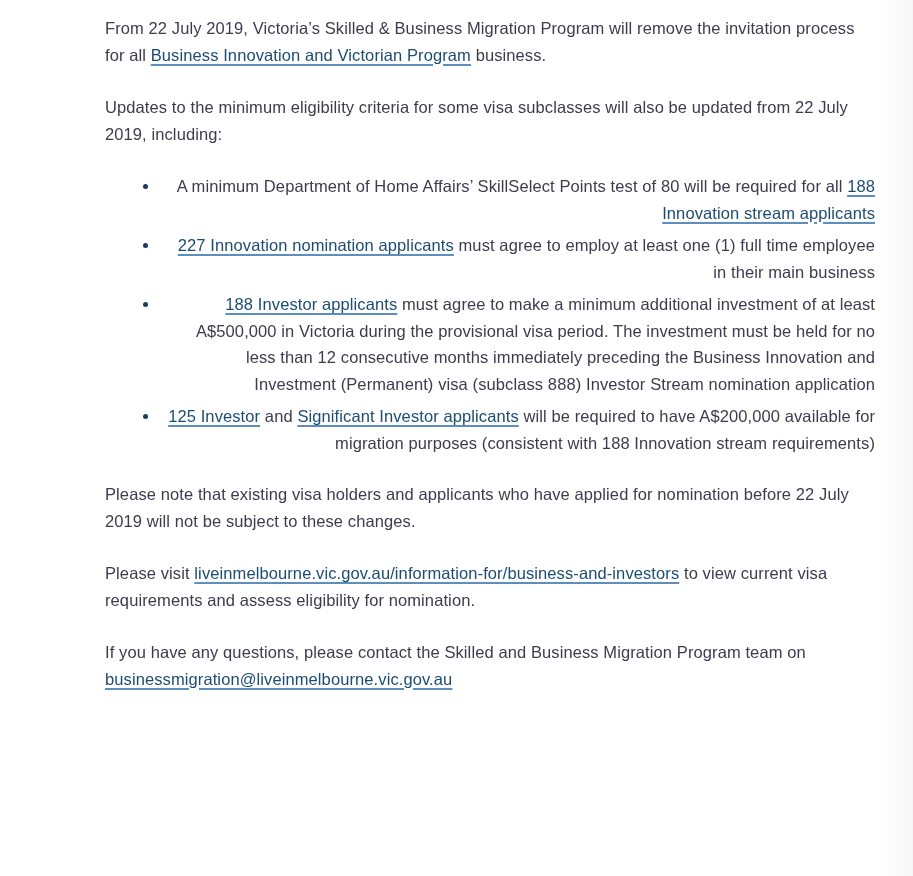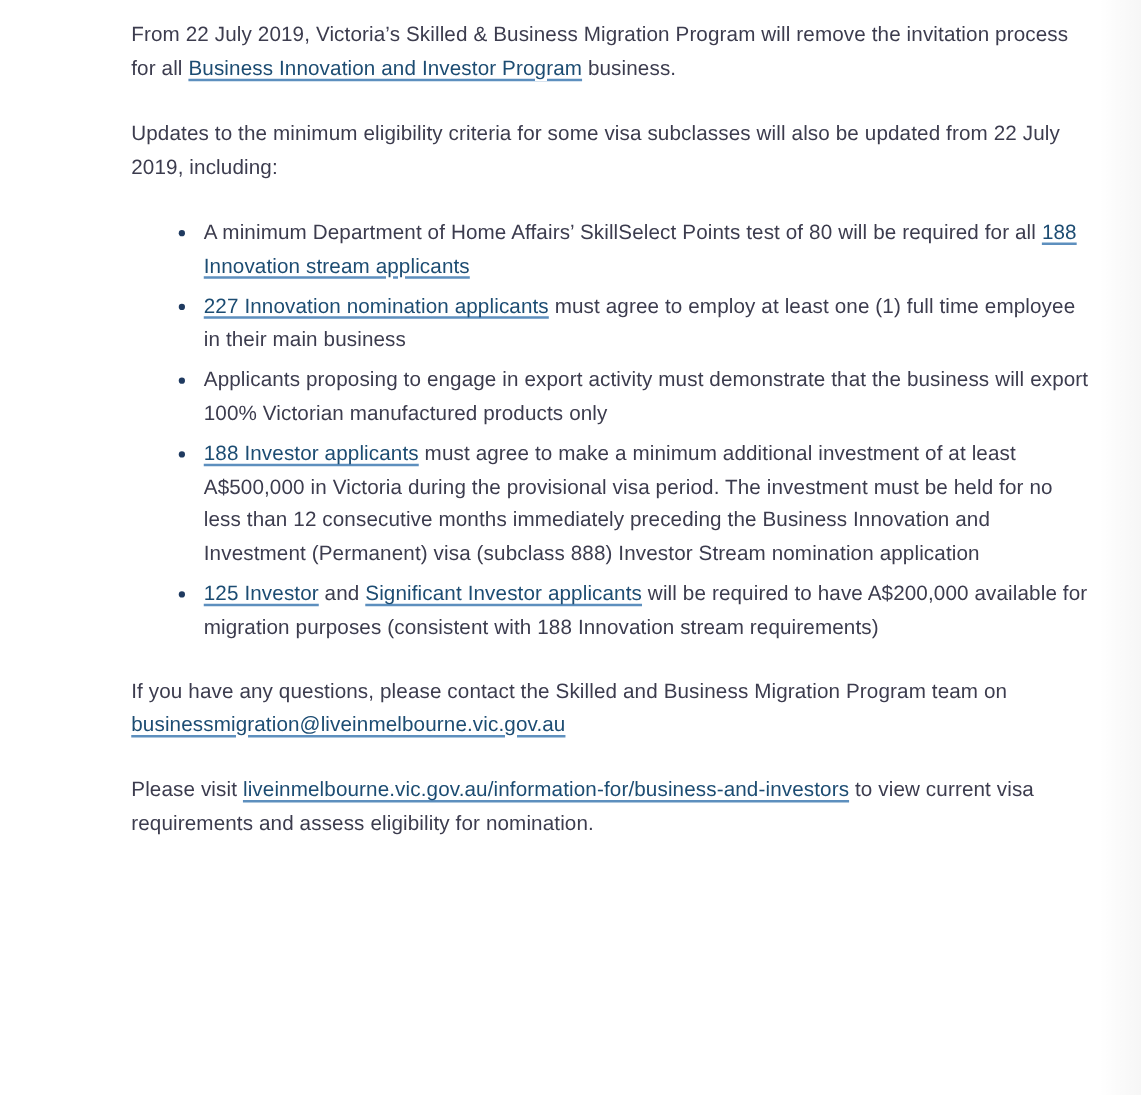--- a/index.html
+++ b/index.html
@@ -36,20 +36,21 @@
     margin:0 0 26px 0;
     font-size:16.5px;
     line-height:26.5px;
     letter-spacing:0.1px;
     max-width:772px;
   }
   .article ul{
     list-style:none;
     margin:0 0 25px 0;
     padding:0 0 0 58px;
+    text-align:right;
   }
   .article li{
     position:relative;
     margin:0 0 6px 0;
     font-size:16.5px;
     line-height:26.5px;
     letter-spacing:0.1px;
     max-width:712px;
   }
   .article li::before{
@@ -68,24 +69,24 @@
     text-decoration-color:var(--underline);
     text-decoration-thickness:1.5px;
     text-underline-offset:3px;
     cursor:pointer;
   }
 </style>
 </head>
 <body>
 
 <main class="article">
-  <p><span>From 22 July 2019, Victoria’s Skilled &amp; Business Migration Program will remove the invitation process for all </span><a class="inline-link" href="#">Business Innovation and Investor Program</a><span> business.</span></p>
+  <p><span>From 22 July 2019, Victoria’s Skilled &amp; Business Migration Program will remove the invitation process for all </span><a class="inline-link" href="#">Business Innovation and Victorian Program</a><span> business.</span></p>
   <p><span>Updates to the minimum eligibility criteria for some visa subclasses will also be updated from 22 July 2019, including:</span></p>
   <ul>
       <li><span>A minimum Department of Home Affairs’ SkillSelect Points test of 80 will be required for all </span><a class="inline-link" href="#">188 Innovation stream applicants</a></li>
       <li><a class="inline-link" href="#">227 Innovation nomination applicants</a><span> must agree to employ at least one (1) full time employee in their main business</span></li>
-      <li><span>Applicants proposing to engage in export activity must demonstrate that the business will export 100% Victorian manufactured products only</span></li>
       <li><a class="inline-link" href="#">188 Investor applicants</a><span> must agree to make a minimum additional investment of at least A$500,000 in Victoria during the provisional visa period. The investment must be held for no less than 12 consecutive months immediately preceding the Business Innovation and Investment (Permanent) visa (subclass 888) Investor Stream nomination application</span></li>
       <li><a class="inline-link" href="#">125 Investor</a><span> and </span><a class="inline-link" href="#">Significant Investor applicants</a><span> will be required to have A$200,000 available for migration purposes (consistent with 188 Innovation stream requirements)</span></li>
     </ul>
+  <p><span>Please note that existing visa holders and applicants who have applied for nomination before 22 July 2019 will not be subject to these changes.</span></p>
+  <p><span>Please visit </span><a class="inline-link" href="#">liveinmelbourne.vic.gov.au/information-for/business-and-investors</a><span> to view current visa requirements and assess eligibility for nomination.</span></p>
   <p><span>If you have any questions, please contact the Skilled and Business Migration Program team on </span><a class="inline-link" href="#">businessmigration@liveinmelbourne.vic.gov.au</a></p>
-  <p><span>Please visit </span><a class="inline-link" href="#">liveinmelbourne.vic.gov.au/information-for/business-and-investors</a><span> to view current visa requirements and assess eligibility for nomination.</span></p>
 </main>
 
 </body></html>

